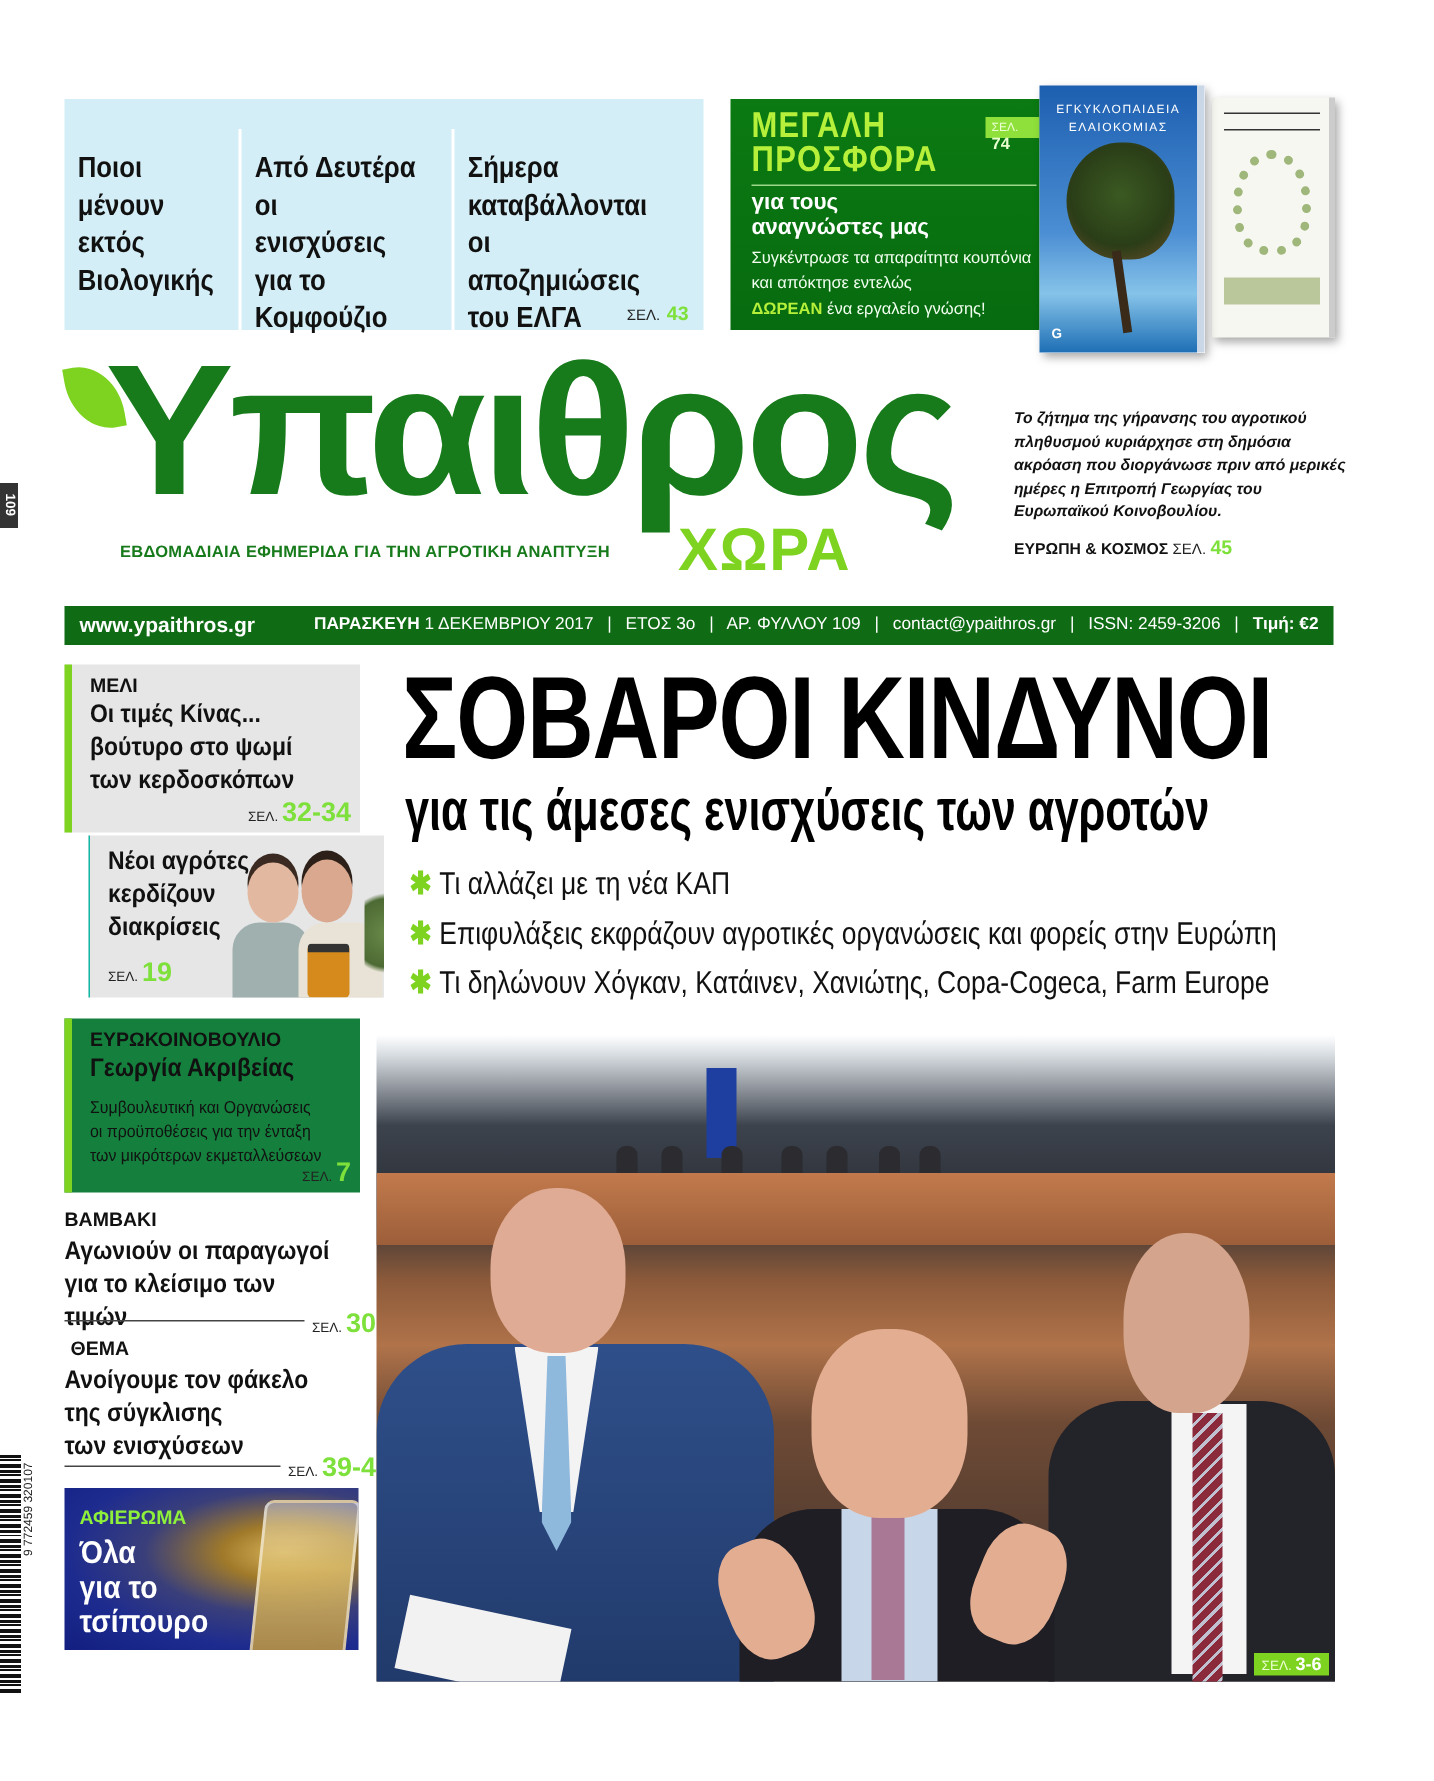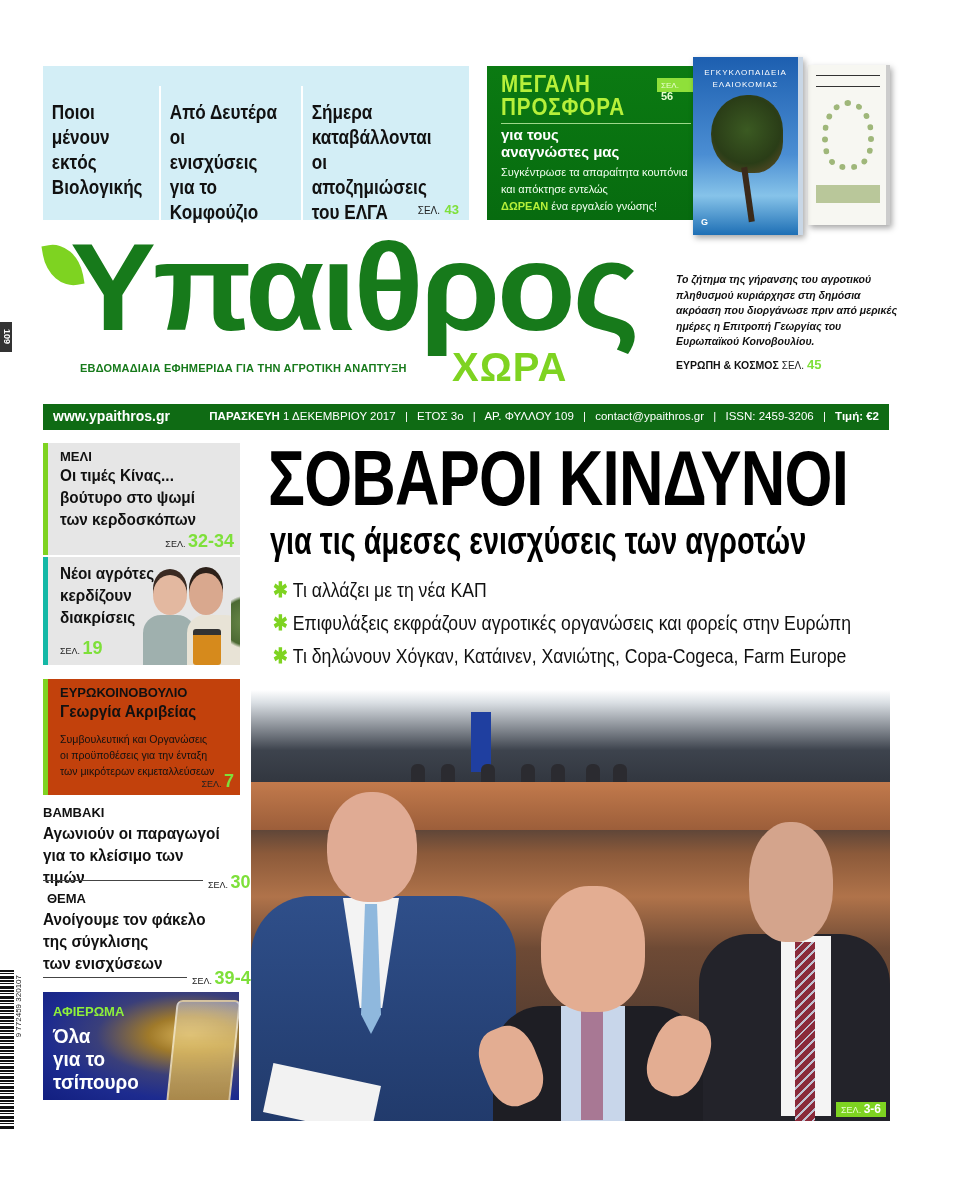--- a/index.html
+++ b/index.html
@@ -48,22 +48,22 @@
     
     #info-bar { left: 43px; top: 404px; width: 846px; height: 26px; background: #0f6b14; color: #fff; }
     #info-url { position: absolute; left: 10px; top: 4px; font-size: 14px; font-weight: bold; }
     #info-right { position: absolute; right: 10px; top: 6px; font-size: 11.5px; white-space: nowrap; }
     #info-right b { font-weight: bold; }
     .sep { margin: 0 6px; }
 
     
     .lbox { position: absolute; left: 43px; width: 197px; }
     #honey { top: 443px; height: 112px; background: #e6e6e6; border-left: 5px solid #7ed321; }
-    #farmers { top: 557px; height: 108px; background: #e6e6e6; border-left: 5px solid #14b8a6; overflow: hidden; }
-    #euro { top: 679px; height: 116px; background: #c2410c; border-left: 5px solid #7ed321; }
+    #farmers { top: 557px; height: 108px; background: #e6e6e6; border-left: 1px solid #14b8a6; overflow: hidden; margin-left: 16px; }
+    #euro { top: 679px; height: 116px; background: #15803d; border-left: 5px solid #7ed321; }
     .kicker { position: absolute; left: 12px; font-size: 13px; font-weight: bold; color: #111; }
     .lhead { position: absolute; left: 12px; font-size: 17px; line-height: 22px; font-weight: bold; color: #111; transform: scaleX(0.9); transform-origin: left top; }
     .lref { position: absolute; right: 6px; font-size: 9px; color: #222; }
     .lref b { color: #7ee03a; font-size: 18px; }
     #couple { position: absolute; left: 95px; top: 10px; width: 110px; height: 100px; }
     .head1 { position: absolute; left: 10px; top: 8px; width: 34px; height: 40px; border-radius: 50%; background: #e3b8a0; box-shadow: 0 -6px 0 #3a2a22; }
     .head2 { position: absolute; left: 46px; top: 6px; width: 34px; height: 42px; border-radius: 50%; background: #d9a88e; box-shadow: 0 -6px 0 #2c2019; }
     .body1 { position: absolute; left: 0; top: 48px; width: 52px; height: 60px; background: #9fb0ae; border-radius: 18px 18px 0 0; }
     .body2 { position: absolute; left: 44px; top: 48px; width: 56px; height: 60px; background: #e8e3d6; border-radius: 18px 18px 0 0; }
     .jar { position: absolute; left: 50px; top: 62px; width: 28px; height: 36px; background: #d68a1c; border-top: 6px solid #333; border-radius: 3px; }
@@ -133,21 +133,21 @@
   </div>
 </div>
 
 <div class="abs" id="offer-box">
   <div id="offer-title">
     <div>ΜΕΓΑΛΗ</div>
     <div>ΠΡΟΣΦΟΡΑ</div>
   </div>
   <div id="offer-badge">
     <span style="font-size:8px;font-weight:normal;">ΣΕΛ.</span>
-    <span>56</span>
+    <span>74</span>
   </div>
   <div id="offer-rule"></div>
   <div id="offer-sub">
     <div>για τους</div>
     <div>αναγνώστες μας</div>
   </div>
   <div id="offer-desc">
     <div>Συγκέντρωσε τα απαραίτητα κουπόνια</div>
     <div>και απόκτησε εντελώς</div>
     <div><b>ΔΩΡΕΑΝ</b> <span>ένα εργαλείο γνώσης!</span></div>

